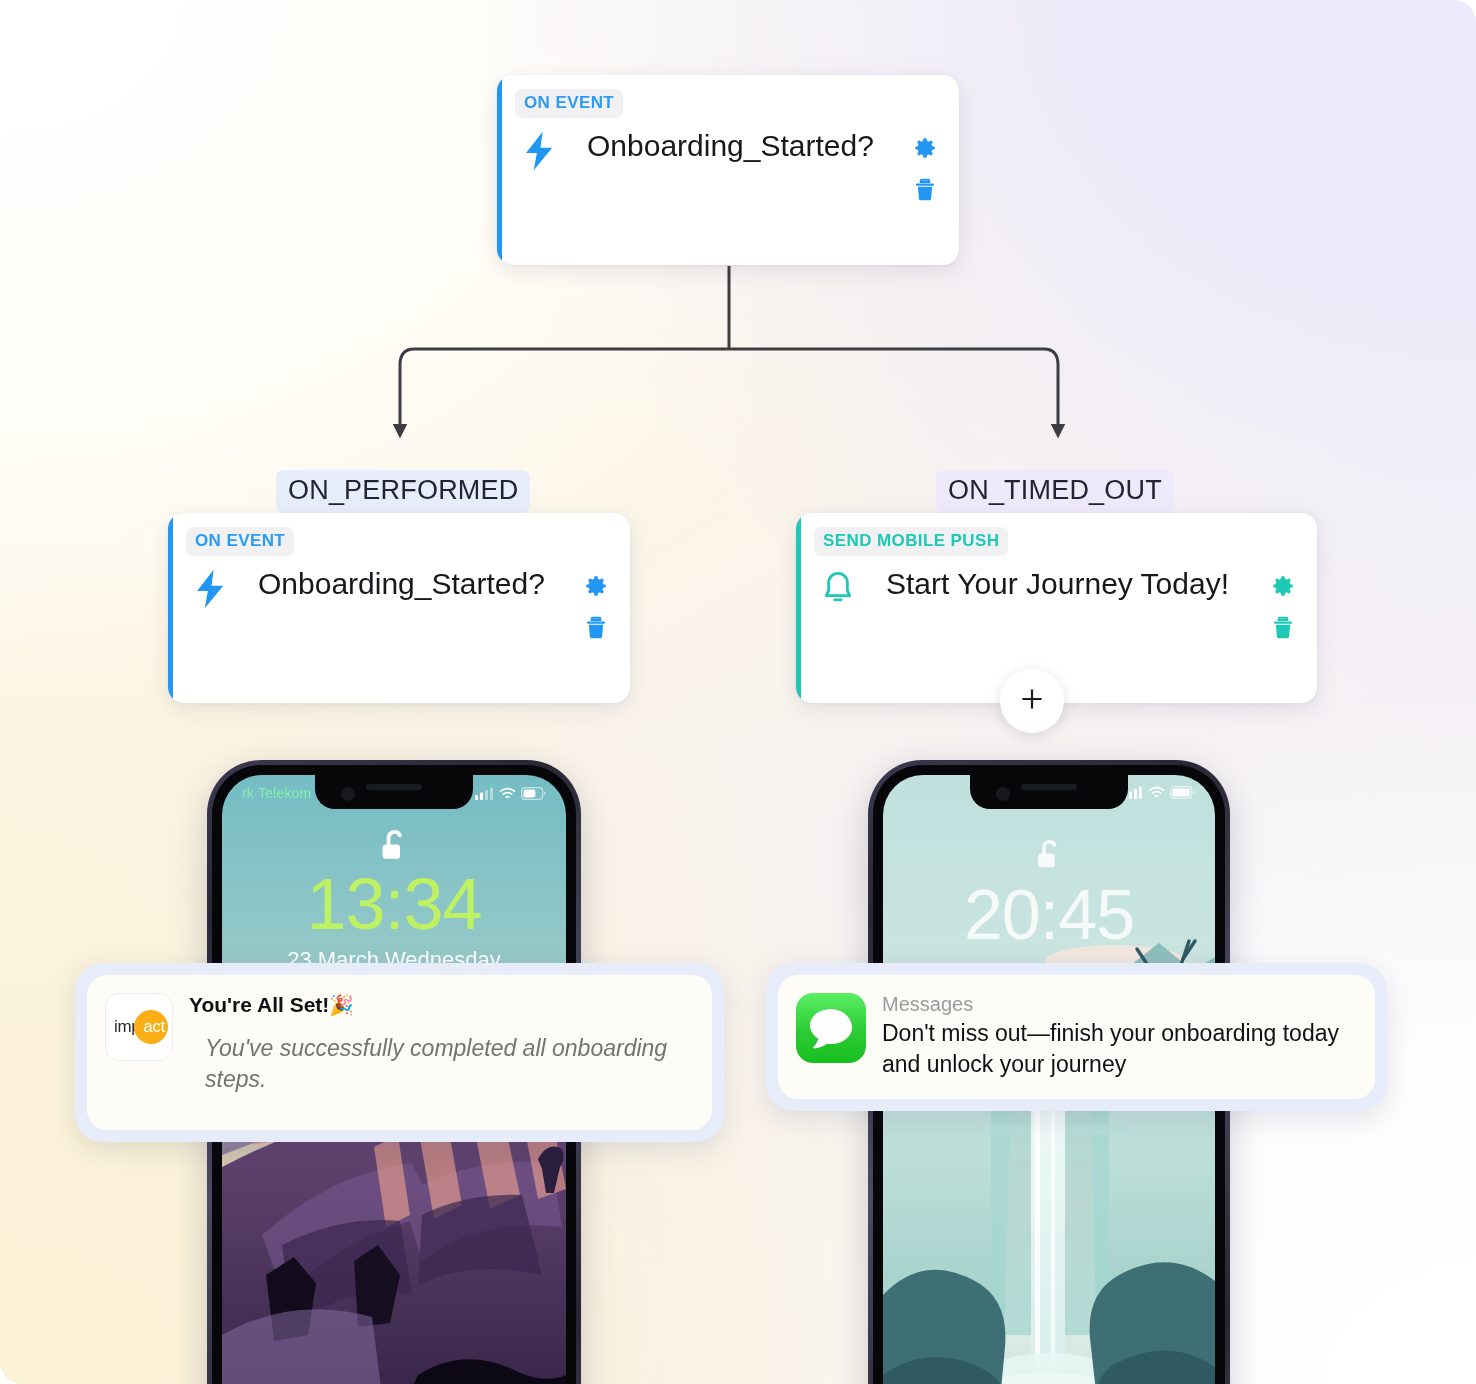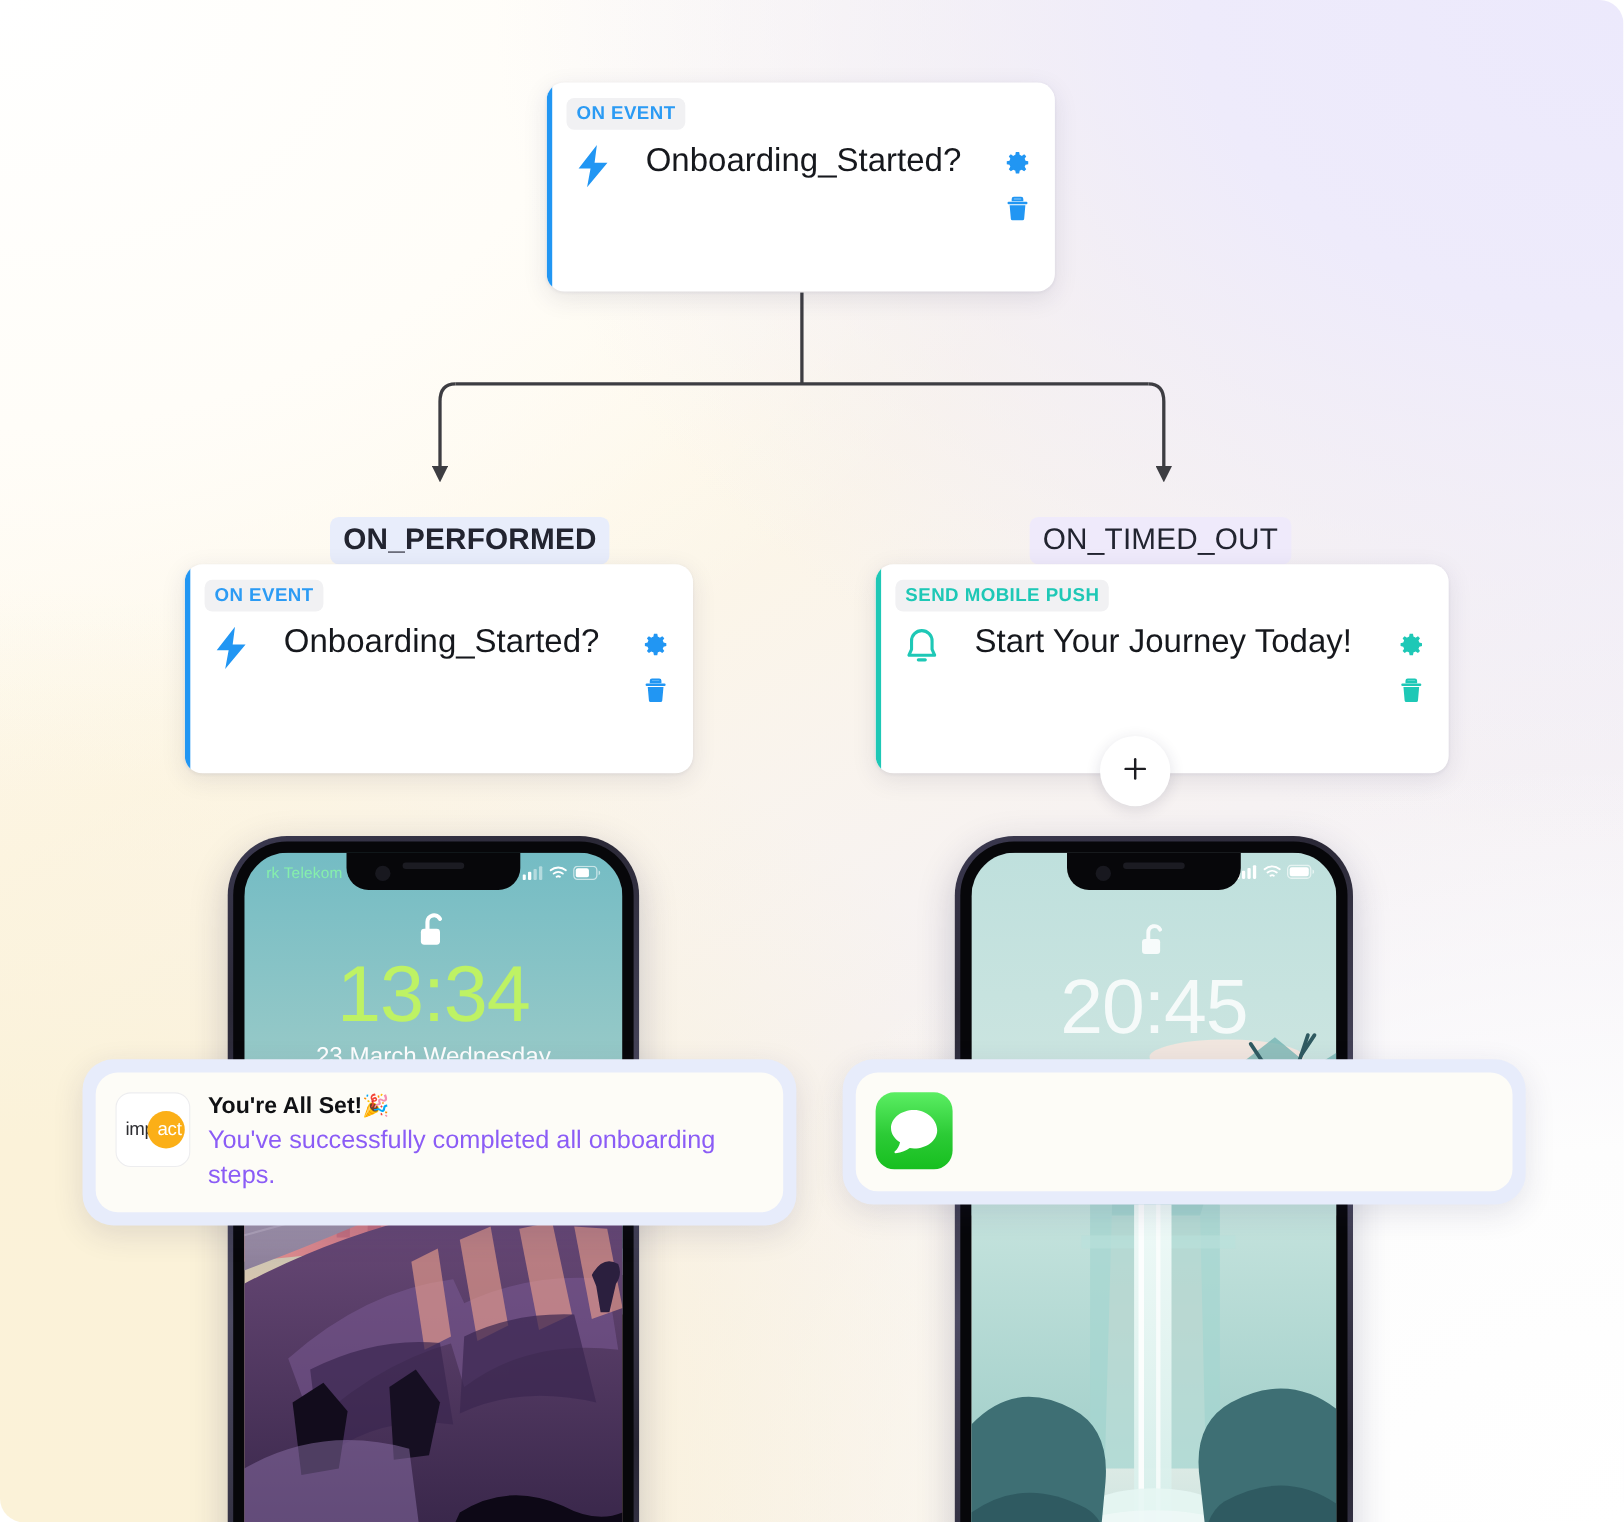--- a/index.html
+++ b/index.html
@@ -95,21 +95,21 @@
   .branch-label {
     position: absolute;
     background: #e8edfb;
     border-radius: 8px;
     padding: 5px 12px 7px 12px;
     font-size: 27px;
     color: #222430;
     letter-spacing: 0.2px;
     white-space: nowrap;
   }
-  #label-performed { left: 300px; top: 470px; font-weight: bold; }
+  #label-performed { left: 276px; top: 470px; }
   #label-timedout  { left: 936px; top: 470px; background: #efeafb; }
 
   
   #connector {
     position: absolute;
     left: 0; top: 0;
     width: 1476px; height: 1384px;
     pointer-events: none;
   }
 
@@ -228,21 +228,21 @@
     background: #fdfcf7;
     border-radius: 20px;
     display: flex;
     align-items: flex-start;
     gap: 16px;
     padding: 18px 22px 20px 18px;
   }
   .notif-body { flex: 1; min-width: 0; }
   .notif-title { font-size: 21px; font-weight: bold; color: #101114; margin: 0 0 3px 0; }
   .notif-app   { font-size: 20px; color: #9a9aa0; margin: 0 0 2px 0; }
-  .notif-text  { font-size: 23px; color: #8b5cf6; line-height: 1.33; margin: 0; }
+  .notif-text  { font-size: 23px; color: #737373; line-height: 1.33; margin: 16px; font-style: italic; }
   .notif-text-dark { font-size: 23px; color: #101114; line-height: 1.33; margin: 0; }
 
   #notif-left  { left: 75px; top: 963px; width: 625px; }
   #notif-right { left: 766px; top: 963px; width: 597px; }
 
   .app-logo-impact {
     width: 66px; height: 66px;
     border-radius: 14px;
     background: #ffffff;
     border: 1px solid #ededef;
@@ -652,16 +652,20 @@
     </div>
   </div>
 
   <div class="notif-wrap" id="notif-right">
     <div class="notif">
       <div class="app-logo-messages">
         <svg width="70" height="70" viewBox="0 0 70 70">
           <path d="M35 16c-11.6 0-21 7.3-21 16.4 0 5.3 3.2 10 8.2 13-0.6 3.6-2.6 6.4-4.7 8.3-0.7 0.6-0.3 1.8 0.7 1.7 5.5-0.5 9.9-2.6 12.8-4.7 1.3 0.2 2.6 0.3 4 0.3 11.6 0 21-7.3 21-16.6S46.6 16 35 16z" fill="#ffffff"></path>
         </svg>
       </div>
+      <div class="notif-body">
+        <p class="notif-app">Messages</p>
+        <p class="notif-text-dark">Don't miss out—finish your onboarding today and unlock your journey</p>
+      </div>
     </div>
   </div>
 
 </div>
 
 </body></html>

